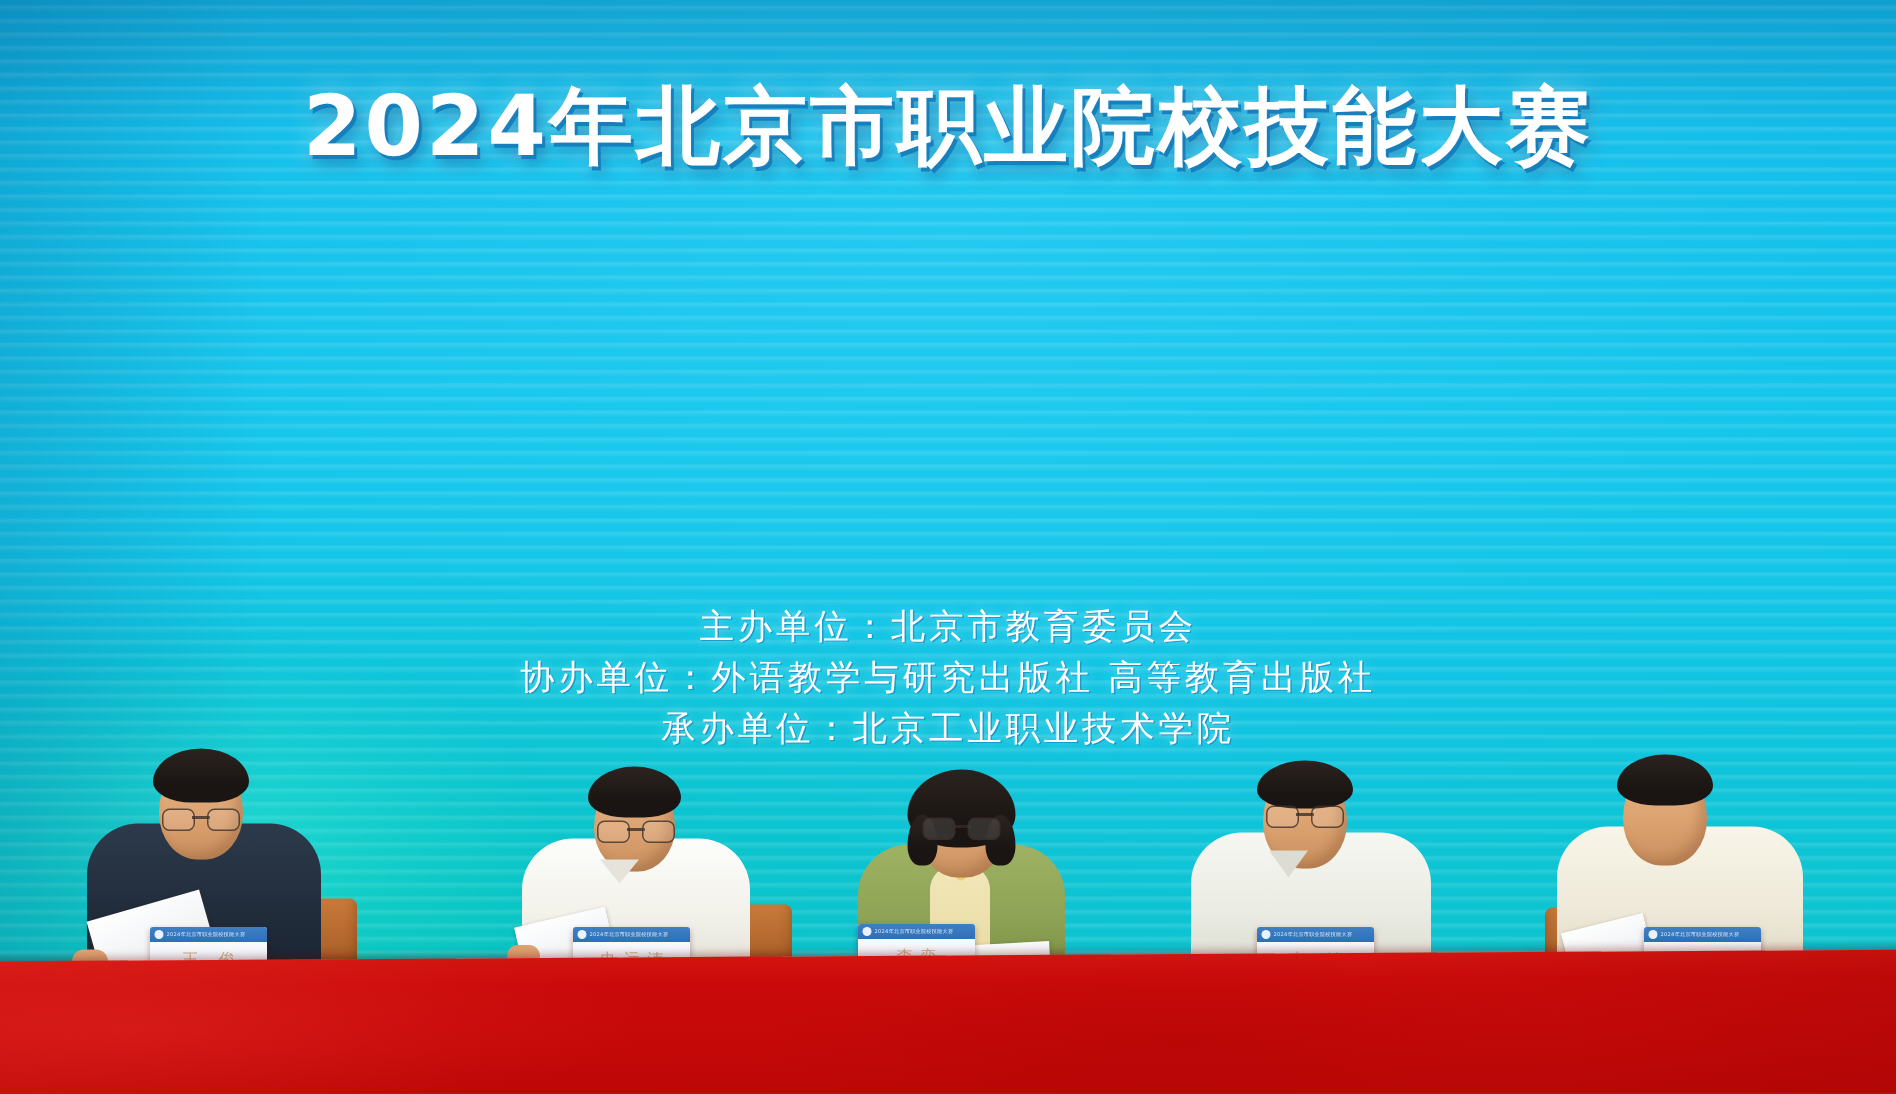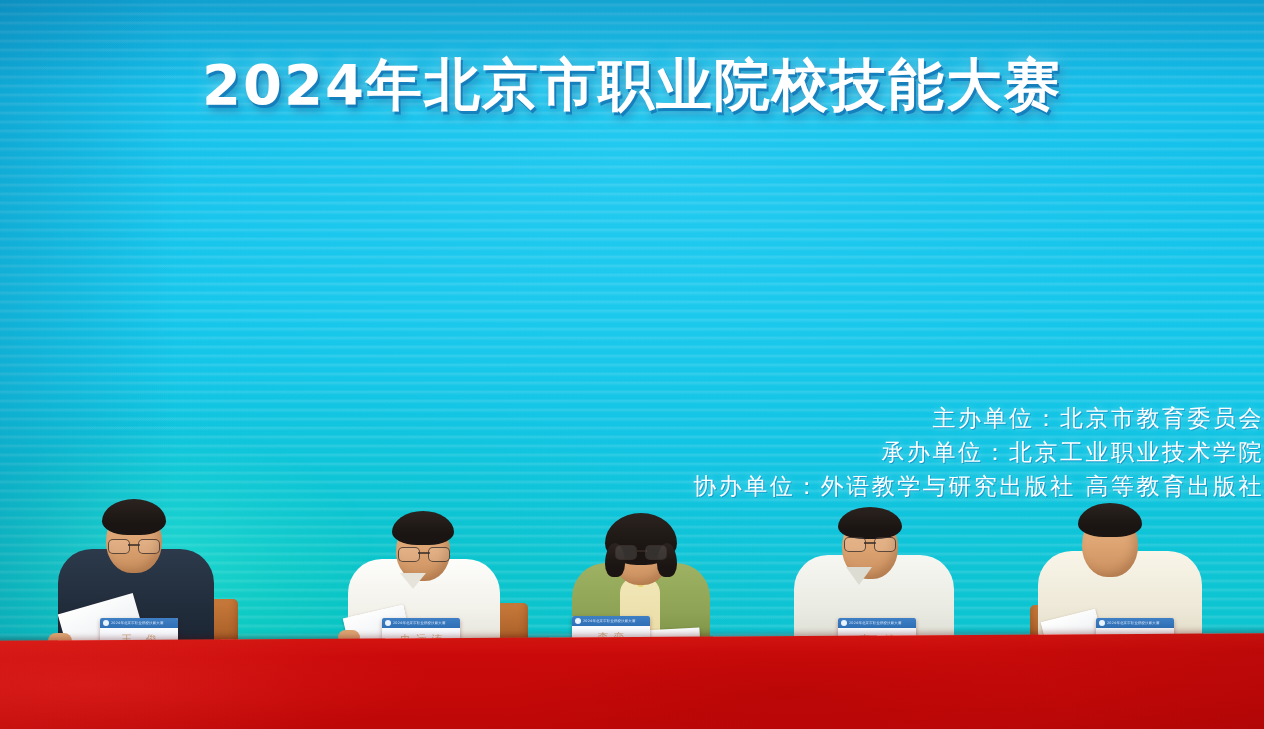--- a/index.html
+++ b/index.html
@@ -77,21 +77,21 @@
        0 0 18px rgba(190,245,255,0.55);
     white-space: nowrap;
   }
   .headline .line2 { display: block; }
 
   
   .org-block {
     position: absolute;
     left: 0; right: 0;
     top: 401px;
-    text-align: right;
+    text-align: center;
     color: #ffffff;
     font-size: 23px;
     line-height: 34px;
     letter-spacing: 2.5px;
     font-weight: 400;
     text-shadow:
       1px 1px 0 rgba(20,130,190,0.65),
       0 0 10px rgba(200,250,255,0.45);
     white-space: nowrap;
   }
@@ -257,22 +257,22 @@
   <div class="led-screen"></div>
   <div class="led-glow-left"></div>
   <div class="led-vignette"></div>
 
   <div class="headline">
     <span class="line1">2024年北京市职业院校技能大赛</span>
   </div>
 
   <div class="org-block">
     <span class="org-line">主办单位：北京市教育委员会</span>
+    <span class="org-line">协办单位：外语教学与研究出版社  高等教育出版社</span>
     <span class="org-line">承办单位：北京工业职业技术学院</span>
-    <span class="org-line">协办单位：外语教学与研究出版社  高等教育出版社</span>
   </div>
 
   <div class="person" style="left:44px; width:190px; height:150px;">
     <div class="chair" style="left:118px; bottom:0; width:76px; height:52px;"></div>
     <div class="torso shirt-navy" style="left:14px; width:156px; height:102px;"></div>
     <div class="neck" style="left:78px; bottom:92px;"></div>
     <div class="head" style="left:62px; bottom:78px;"></div>
     <div class="hair" style="left:58px; bottom:116px; width:64px; height:36px;"></div>
     <div class="glasses" style="left:64px; bottom:98px;">
       <span class="lens l"></span>

